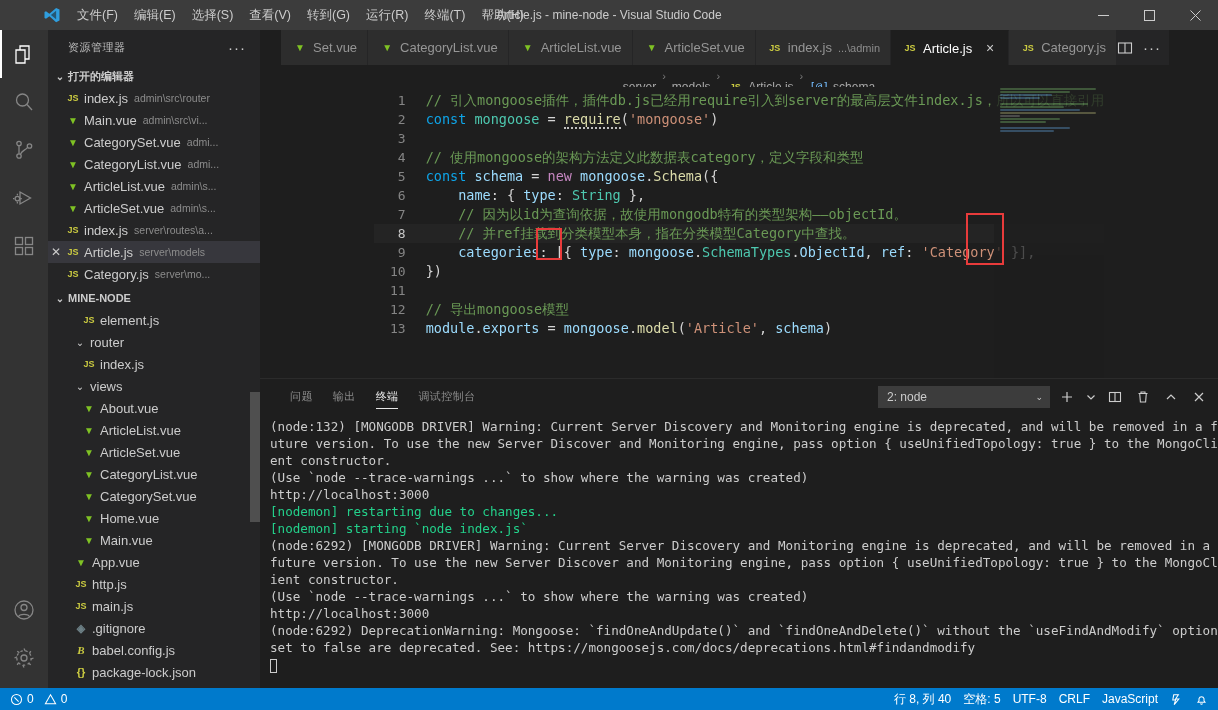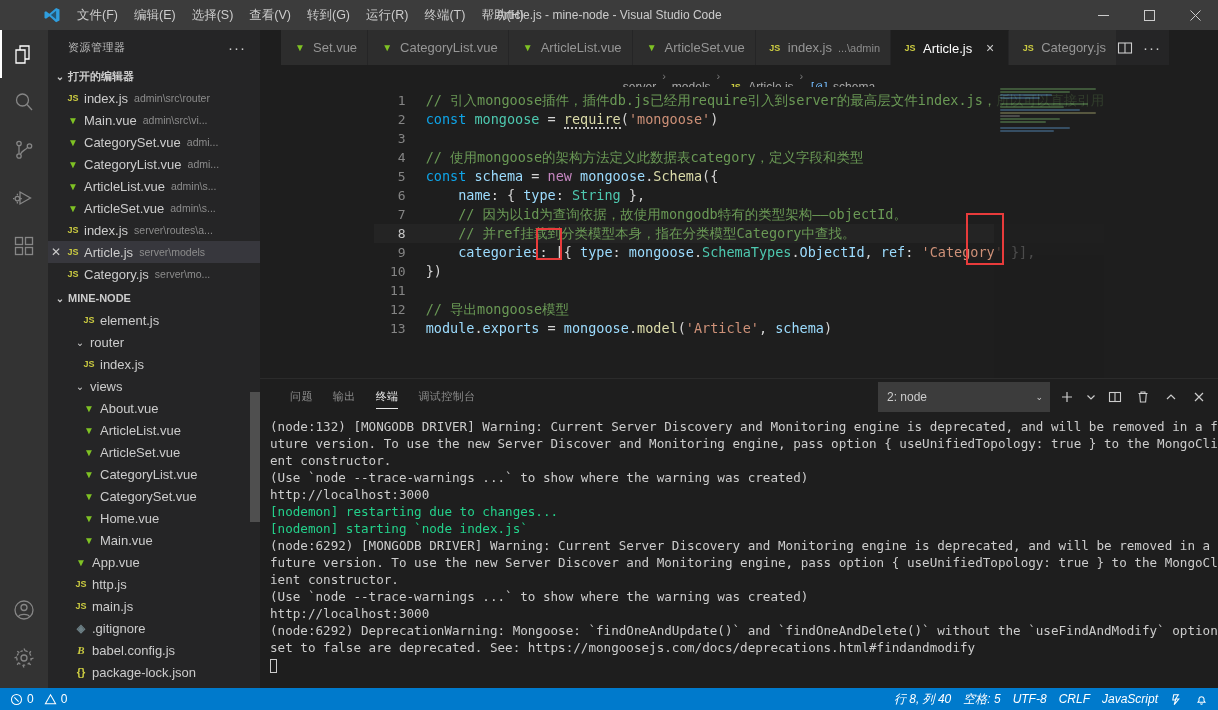--- a/index.html
+++ b/index.html
@@ -141,21 +141,21 @@
   .ptab {
     font-size: 11px; color: #8c8c8c; text-transform: uppercase; padding: 0 10px;
     height: 35px; line-height: 35px; cursor: pointer; position: relative; letter-spacing: .4px;
   }
   .ptab.active { color: #e7e7e7; }
   .ptab.active::after {
     content: ""; position: absolute; left: 10px; right: 10px; bottom: 5px; height: 1px; background: #e7e7e7;
   }
   .panel-actions { margin-left: auto; display: flex; align-items: center; gap: 6px; color: #cccccc; }
   .term-select {
-    background: #3c3c3c; color: #cccccc; font-size: 12px; height: 30px;
+    background: #3c3c3c; color: #cccccc; font-size: 12px; height: 22px;
     min-width: 172px; display: flex; align-items: center; padding: 0 6px 0 8px;
     border: 1px solid #3c3c3c; cursor: pointer;
   }
   .term-select .chev-d { margin-left: auto; font-size: 9px; color: #cccccc; }
   .pbtn { width: 22px; height: 22px; display: flex; align-items: center; justify-content: center; cursor: pointer; color: #cccccc; }
 
   .term-body {
     flex: 1; overflow: hidden; padding: 4px 0 0 10px;
     font-family: "DejaVu Sans Mono", monospace; font-size: 12.6px; line-height: 17px;
     color: #cccccc; white-space: pre-wrap; word-break: break-all;
@@ -166,21 +166,21 @@
     display: inline-block; width: 7px; height: 14px; border: 1px solid #cccccc;
     vertical-align: middle;
   }
 
   
   .statusbar {
     height: 22px; background: #007acc; color: #ffffff; display: flex; align-items: center;
     font-size: 12px; flex: 0 0 22px; padding: 0 4px;
   }
   .sb-item { padding: 0 6px; height: 22px; line-height: 22px; display: flex; align-items: center; gap: 4px; cursor: pointer; white-space: nowrap; }
-  .sb-right { margin-left: auto; display: flex; align-items: flex-end; font-style: italic; }
+  .sb-right { margin-left: auto; display: flex; align-items: flex-end; }
   svg { display: block; }
 </style>
 </head>
 <body>
 
 <div class="app">
 
   <div class="titlebar">
     <div class="vs-logo">
       <svg width="18" height="18" viewBox="0 0 24 24">

